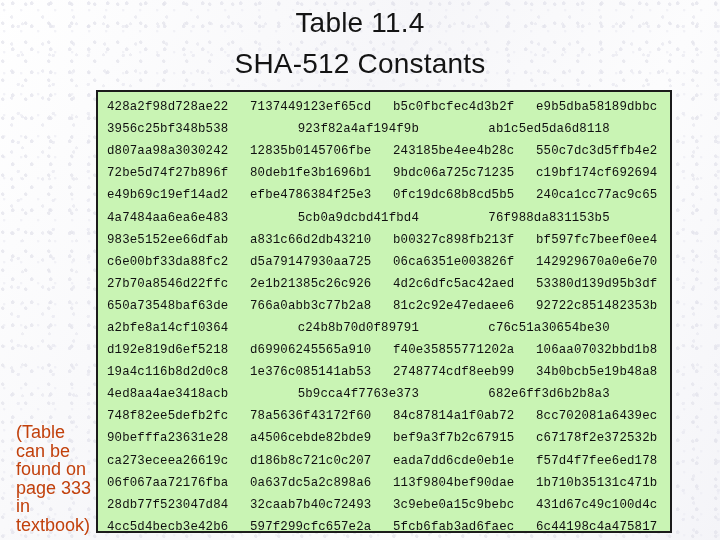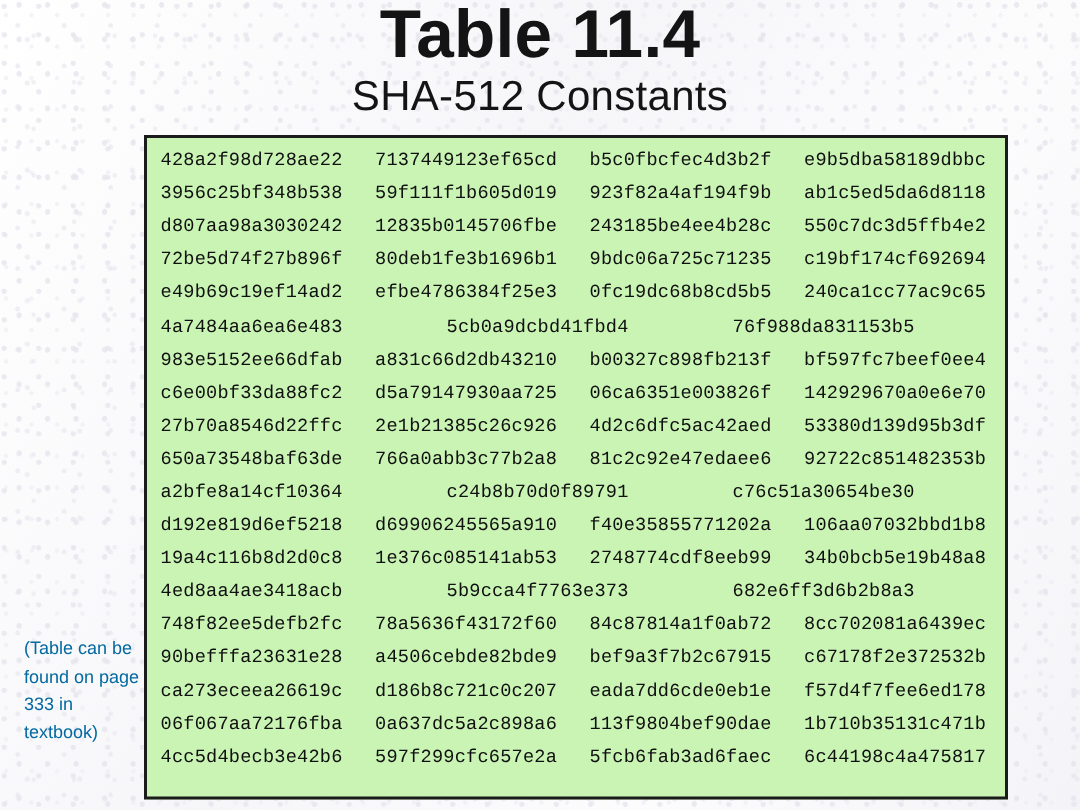--- a/index.html
+++ b/index.html
@@ -32,24 +32,24 @@
   }
 
   #title-block {
     position: absolute;
     left: 0;
     top: 2px;
     width: 720px;
     text-align: center;
   }
   #slide-title {
-    font-size: 45px;
+    font-size: 28px;
     line-height: 42px;
     color: #141414;
-    font-weight: 700;
+    font-weight: 400;
     letter-spacing: 0.2px;
   }
   #slide-subtitle {
     font-size: 28px;
     line-height: 40px;
     color: #141414;
     font-weight: 400;
     letter-spacing: 0.2px;
   }
 
@@ -81,23 +81,23 @@
     box-sizing: border-box;
     white-space: nowrap;
   }
 
   
   #caption-note {
     position: absolute;
     left: 16px;
     top: 423px;
     width: 82px;
-    font-size: 12px;
+    font-size: 18px;
     line-height: 18.5px;
-    color: #0369a1;
+    color: #c2410c;
     font-weight: 400;
   }
 </style>
 </head>
 <body>
 
 <div id="slide-bg"></div>
 
 <div id="title-block">
   <div id="slide-title">Table 11.4</div>
@@ -106,21 +106,20 @@
 
 <div id="constants-table">
     <div class="const-row">
       <div class="const-cell">428a2f98d728ae22</div>
       <div class="const-cell">7137449123ef65cd</div>
       <div class="const-cell">b5c0fbcfec4d3b2f</div>
       <div class="const-cell">e9b5dba58189dbbc</div>
     </div>
     <div class="const-row">
       <div class="const-cell">3956c25bf348b538</div>
-      <div class="const-cell">59f111f1b605d019</div>
       <div class="const-cell">923f82a4af194f9b</div>
       <div class="const-cell">ab1c5ed5da6d8118</div>
     </div>
     <div class="const-row">
       <div class="const-cell">d807aa98a3030242</div>
       <div class="const-cell">12835b0145706fbe</div>
       <div class="const-cell">243185be4ee4b28c</div>
       <div class="const-cell">550c7dc3d5ffb4e2</div>
     </div>
     <div class="const-row">
@@ -204,20 +203,26 @@
       <div class="const-cell">eada7dd6cde0eb1e</div>
       <div class="const-cell">f57d4f7fee6ed178</div>
     </div>
     <div class="const-row">
       <div class="const-cell">06f067aa72176fba</div>
       <div class="const-cell">0a637dc5a2c898a6</div>
       <div class="const-cell">113f9804bef90dae</div>
       <div class="const-cell">1b710b35131c471b</div>
     </div>
     <div class="const-row">
+      <div class="const-cell">28db77f523047d84</div>
+      <div class="const-cell">32caab7b40c72493</div>
+      <div class="const-cell">3c9ebe0a15c9bebc</div>
+      <div class="const-cell">431d67c49c100d4c</div>
+    </div>
+    <div class="const-row">
       <div class="const-cell">4cc5d4becb3e42b6</div>
       <div class="const-cell">597f299cfc657e2a</div>
       <div class="const-cell">5fcb6fab3ad6faec</div>
       <div class="const-cell">6c44198c4a475817</div>
     </div>
   </div>
 
 <div id="caption-note">(Table can be found on page 333 in textbook)</div>
 
 </body></html>

